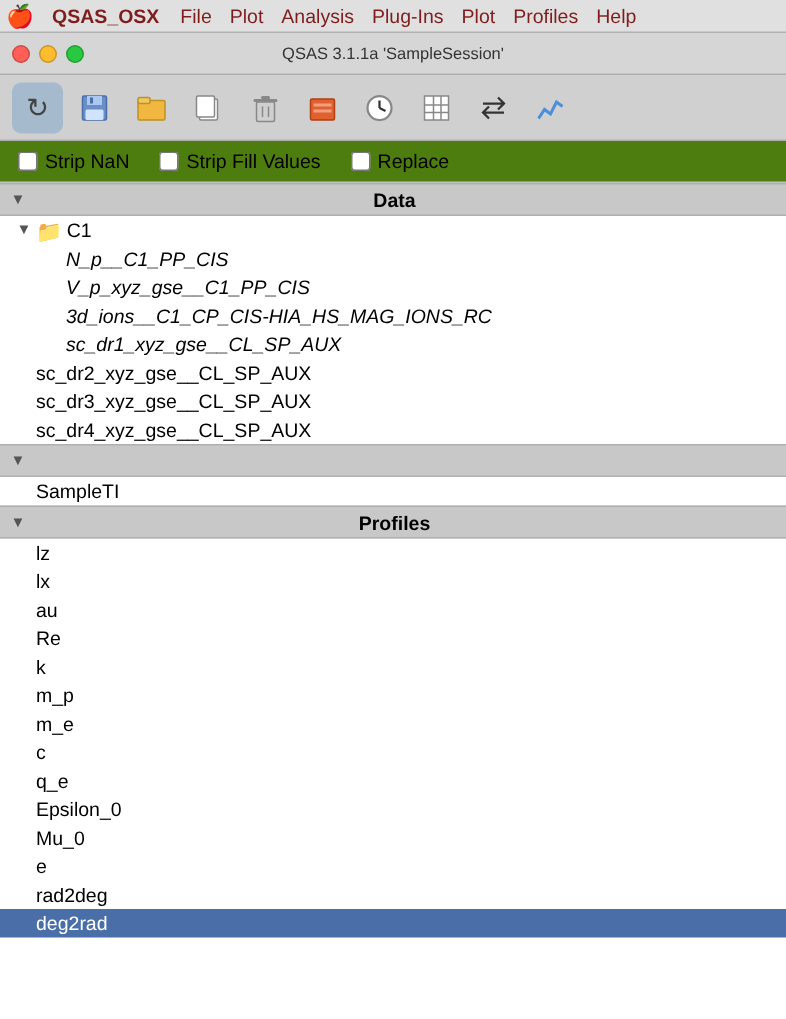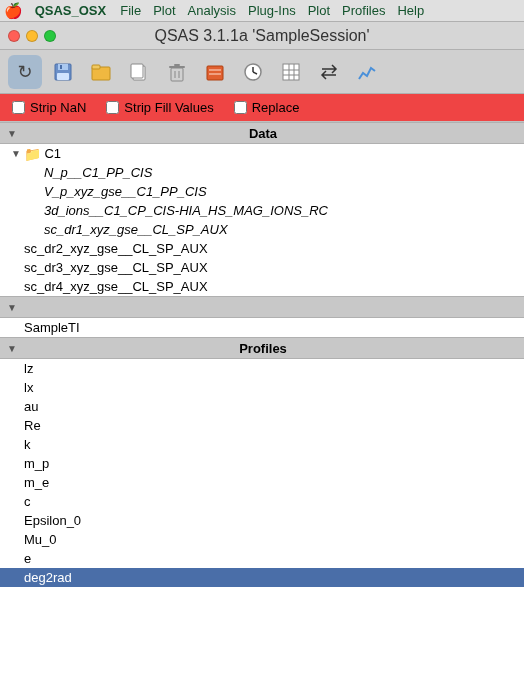--- a/index.html
+++ b/index.html
@@ -28,21 +28,21 @@
       color: #333;
     }
     .menubar-appname {
       font-weight: bold;
       font-size: 13px;
       color: #000;
       margin-right: 2px;
     }
     .menubar-item {
       font-size: 13px;
-      color: #14532d;
+      color: #7f1d1d;
       padding: 0 6px;
       line-height: 22px;
       cursor: default;
     }
 
     
     .titlebar {
       display: flex;
       align-items: center;
       height: 28px;
@@ -62,21 +62,21 @@
       border-radius: 50%;
       border: 1px solid rgba(0,0,0,0.2);
     }
     .traffic-close { background: #ff5f57; }
     .traffic-minimize { background: #febc2e; }
     .traffic-maximize { background: #28c840; }
     .titlebar-title {
       position: absolute;
       left: 50%;
       transform: translateX(-50%);
-      font-size: 16px;
+      font-size: 11px;
       color: #333;
       white-space: nowrap;
     }
 
     
     .toolbar {
       display: flex;
       align-items: center;
       height: 44px;
       background: #d0d0d0;
@@ -97,21 +97,21 @@
       background: transparent;
       border: none;
     }
     .toolbar-btn.active { background: rgba(0,100,200,0.2); }
 
     
     .checkbar {
       display: flex;
       align-items: center;
       height: 28px;
-      background: #ef4444;
+      background: #4d7c0f;
       border-bottom: 1px solid #c0c0c0;
       padding: 12px 12px;
       gap: 20px;
     }
     .check-item {
       display: flex;
       align-items: center;
       gap: 5px;
       font-size: 13px;
       color: #000;
@@ -368,25 +368,31 @@
   <div class="tree-item indent-1">
     <span>m_p</span>
   </div>
   <div class="tree-item indent-1">
     <span>m_e</span>
   </div>
   <div class="tree-item indent-1">
     <span>c</span>
   </div>
   <div class="tree-item indent-1">
+    <span>q_e</span>
+  </div>
+  <div class="tree-item indent-1">
     <span>Epsilon_0</span>
   </div>
   <div class="tree-item indent-1">
     <span>Mu_0</span>
   </div>
   <div class="tree-item indent-1">
     <span>e</span>
+  </div>
+  <div class="tree-item indent-1">
+    <span>rad2deg</span>
   </div>
   <div class="tree-item indent-1 highlighted">
     <span>deg2rad</span>
   </div>
 
 </div>
 
 </body></html>

